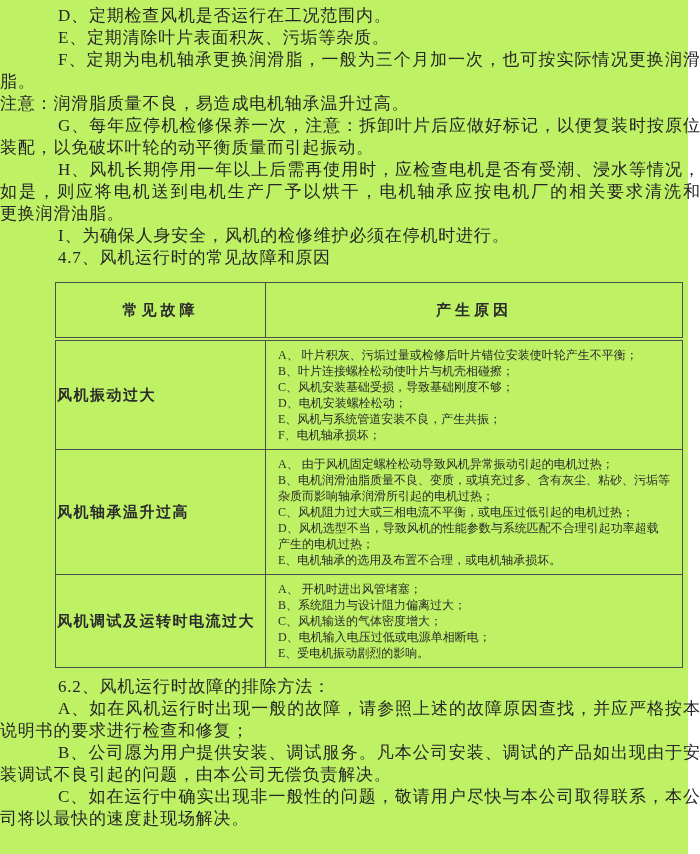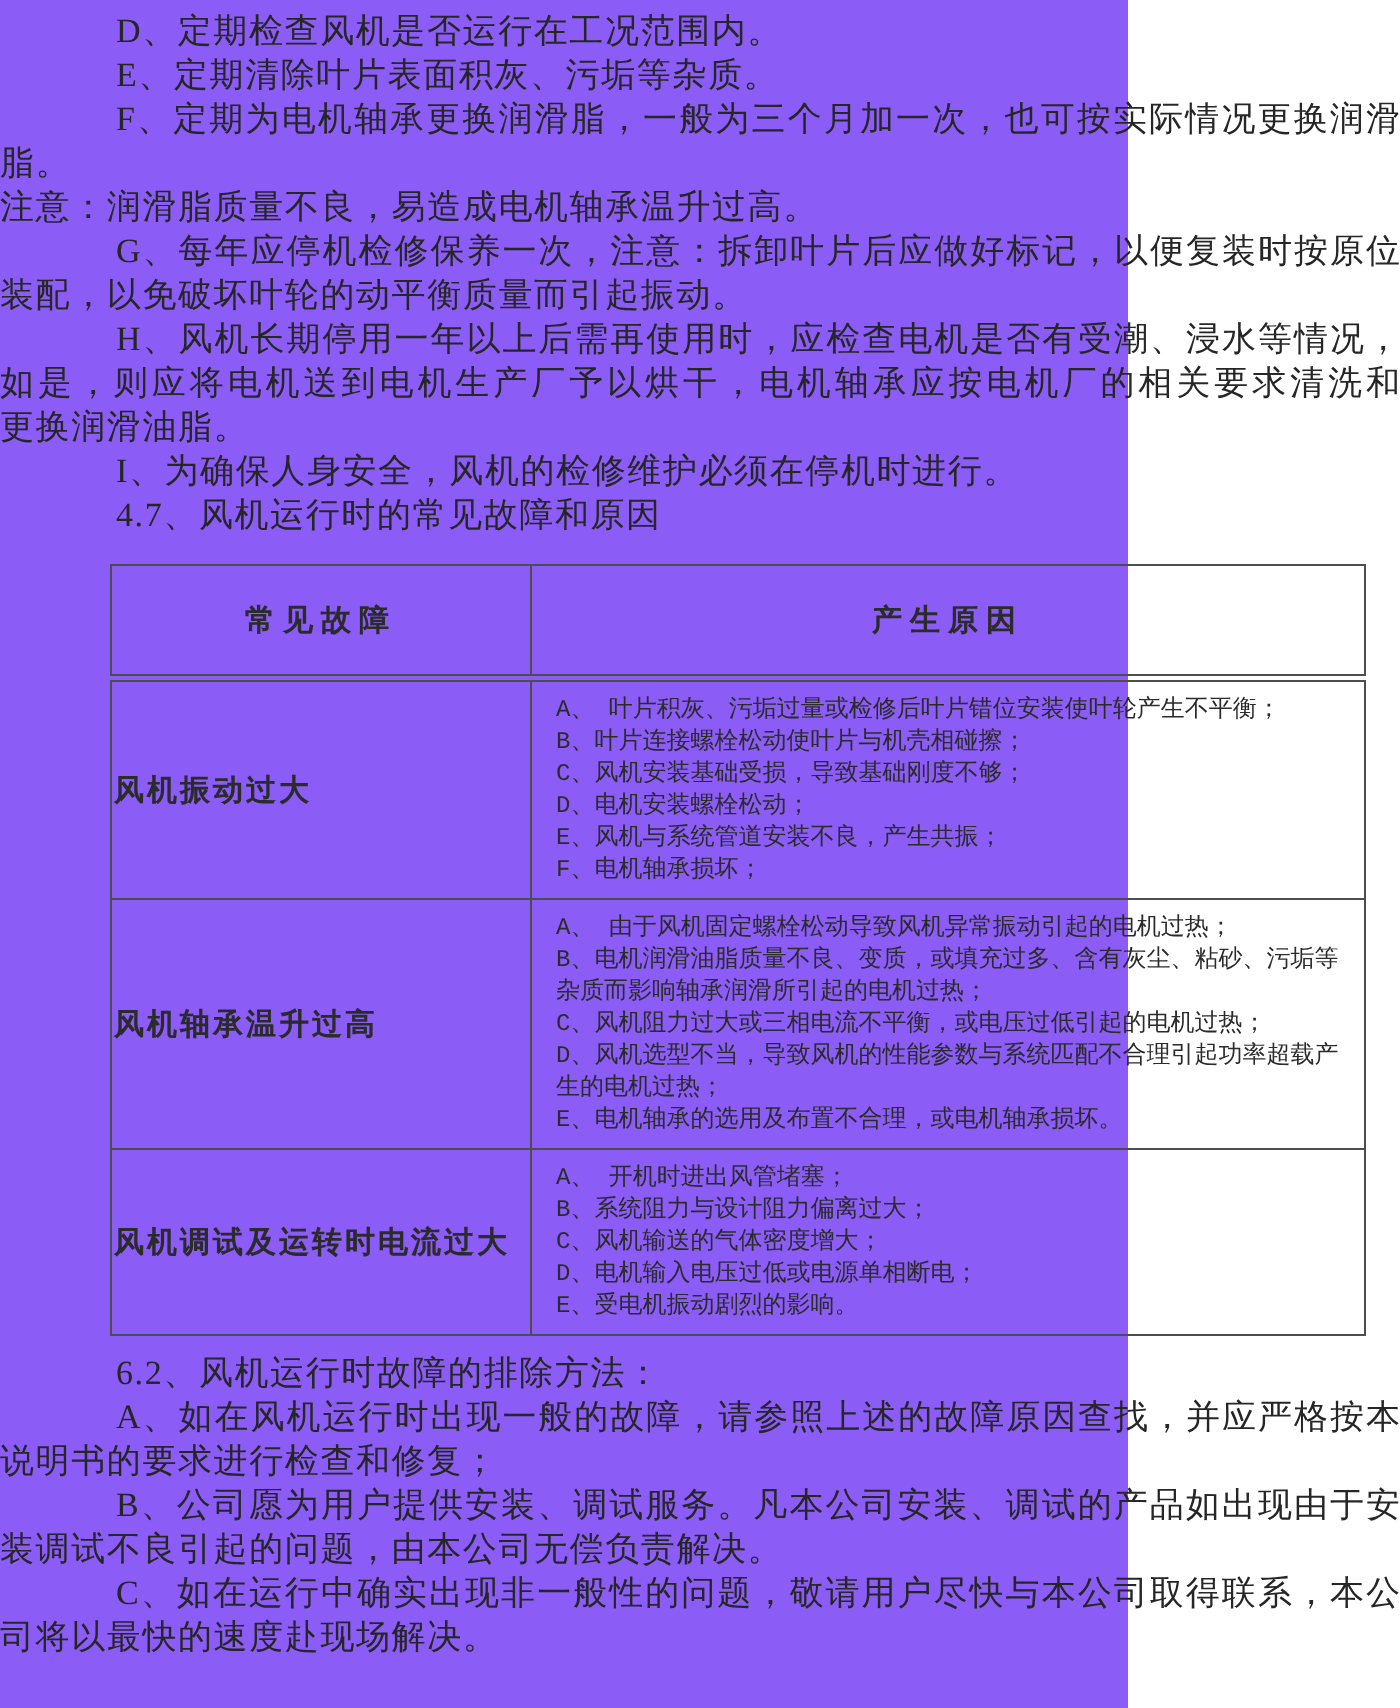--- a/index.html
+++ b/index.html
@@ -9,23 +9,23 @@
   }
   body {
     width: 700px;
     height: 854px;
     overflow: hidden;
     font-family: "Liberation Serif", "DejaVu Serif", serif;
     color: #262626;
   }
   .page {
     position: relative;
-    width: 564px;
+    width: 688px;
     height: 854px;
-    background: #8b5cf6;
+    background: #bef264;
   }
   .text-block {
     width: 700px;
   }
   .text-block.top { padding-top: 5px; }
   .text-block.bottom { margin-top: 8px; }
   .line {
     font-size: 17px;
     line-height: 22px;
     height: 22px;
@@ -67,21 +67,21 @@
     text-align: left;
     vertical-align: middle;
     font-family: "Liberation Sans", "DejaVu Sans", sans-serif;
     font-size: 15px;
     font-weight: bold;
     letter-spacing: 1.5px;
   }
   td.causes-cell {
     padding: 6px 12px;
     vertical-align: middle;
-    font-family: Liberation Mono, monospace;
+    font-family: Liberation Serif, serif;
     font-size: 12px;
     line-height: 16px;
   }
   .cause-line { margin: 0; }
 </style>
 </head>
 <body>
 
 <div class="page">
 

